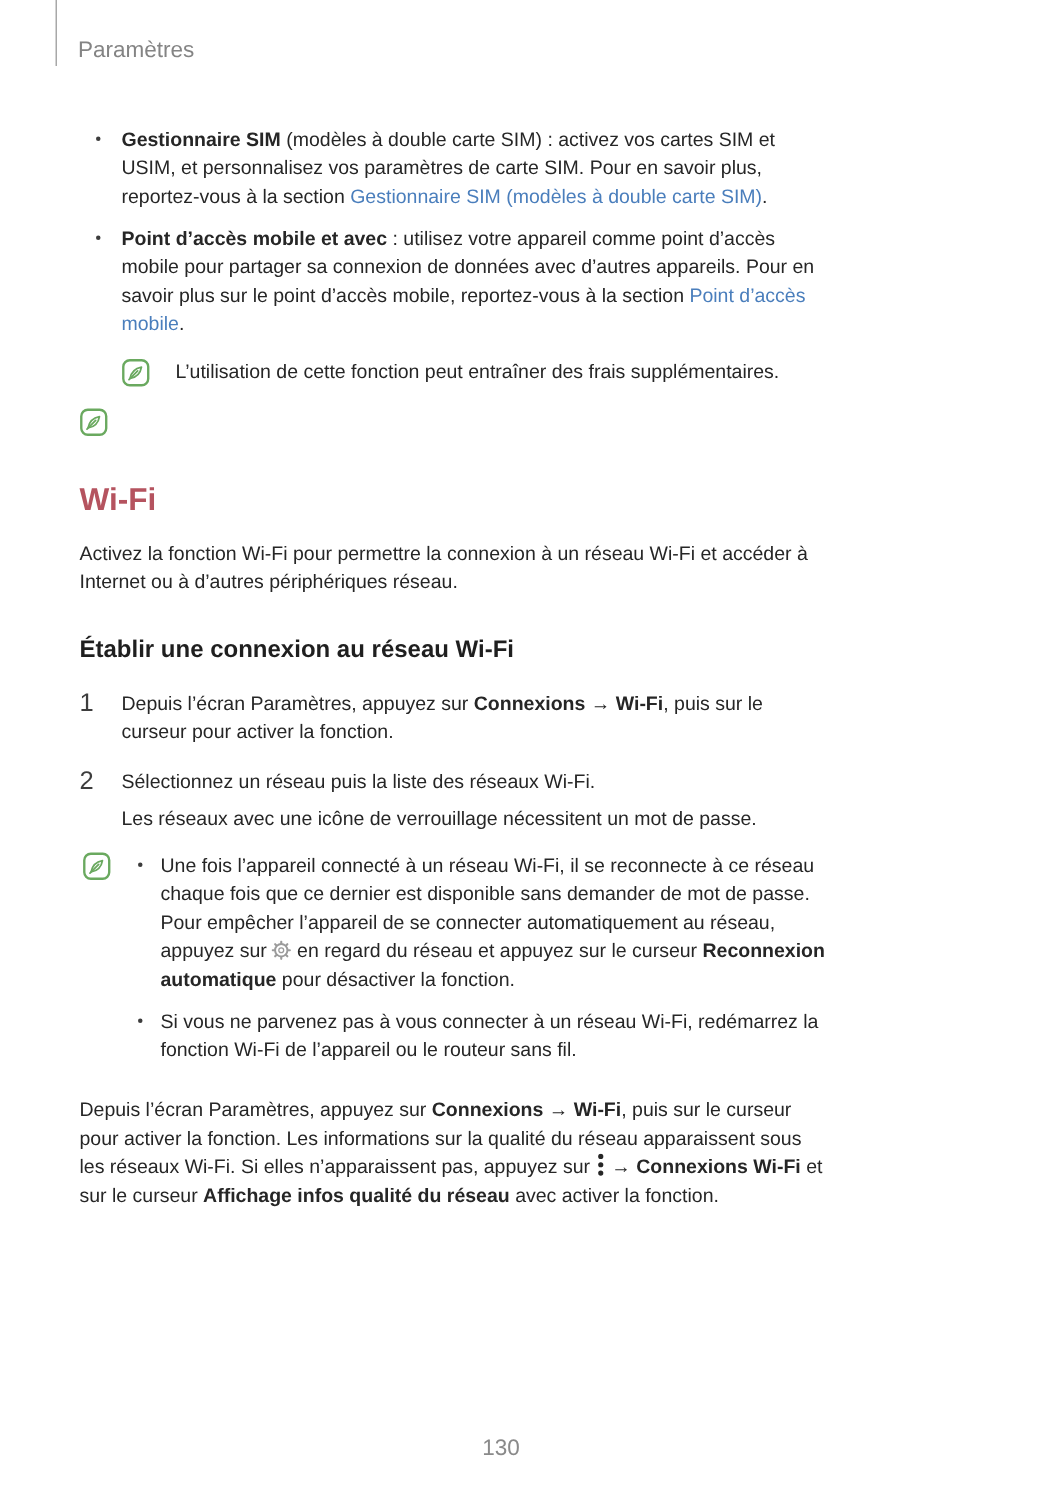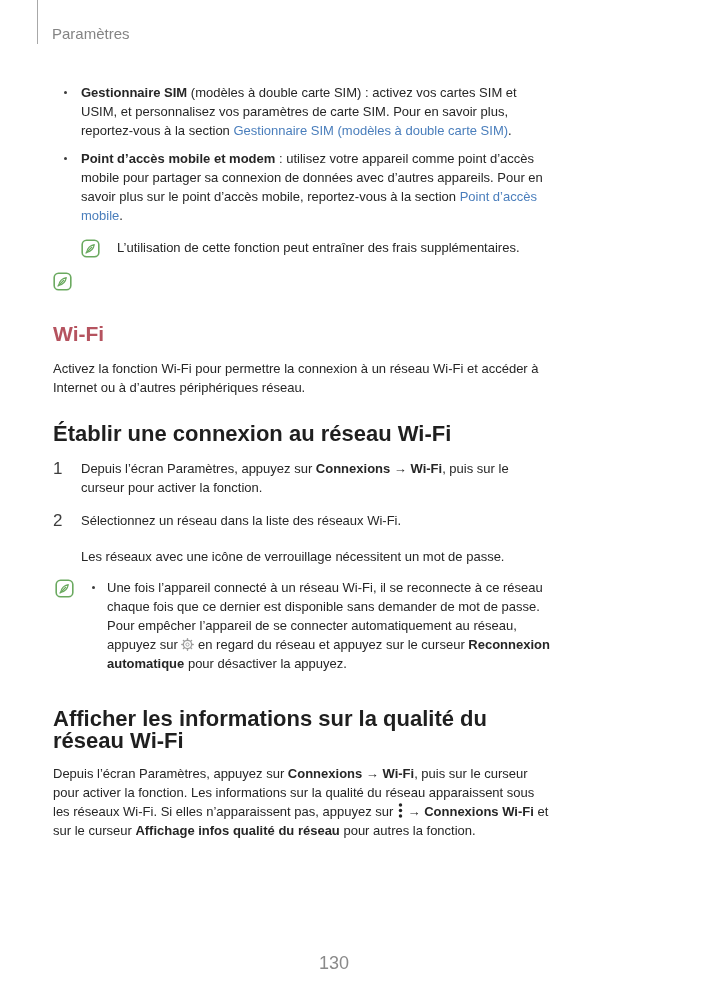--- a/index.html
+++ b/index.html
@@ -28,46 +28,46 @@
   .note.indent-1 { margin-left:28px; }
   .note-icon { flex:0 0 19px; height:19px; margin-top:1px; }
   .note-text { margin-left:17px; }
 
   .note-group { display:flex; margin:12px 0 0 2px; }
   .note-group .note-items { margin-left:16px; flex:1; }
   .note-bullet { position:relative; padding-left:17px; margin-bottom:9px; }
   .note-bullet .bullet-dot { left:2px; }
 
   .section-title { font-size:21px; font-weight:600; color:var(--heading-color); line-height:26px; margin:30px 0 2px; }
-  .subsection-title { font-size:22px; font-weight:700; color:#1f1f1f; line-height:22px; margin:26px 0 2px; }
+  .subsection-title { font-size:16px; font-weight:700; color:#1f1f1f; line-height:22px; margin:26px 0 2px; }
   .paragraph { margin-top:12px; }
 
   .step { display:flex; margin-top:14px; }
   .step-number { flex:0 0 28px; font-size:17px; line-height:19px; color:#3d3d3d; }
   .step-body { flex:1; }
-  .step-subtext { margin-top:17px; }
+  .step-subtext { margin-top:6px; }
 
   .inline-icon { display:inline-block; vertical-align:-2px; line-height:0; }
   .inline-icon.more-vertical-icon { vertical-align:-2px; margin:0 1px; }
 
-  .footer { position:absolute; left:0; right:0; bottom:20px; text-align:center; font-size:18px; color:#8a8a8a;margin-left:40px; }
+  .footer { position:absolute; left:0; right:0; bottom:20px; text-align:center; font-size:15px; color:#8a8a8a;margin-left:40px; }
 </style>
 </head>
 <body style="--link-color: #4a7ebc; --heading-color: #b5535f; color: rgb(38, 38, 38);">
 
 <div class="page">
 
   <div class="running-header">
     <span class="header-rule"></span>
     <span>Paramètres</span>
   </div>
 
   <div class="content">
       <div class="bullet-item"><span class="bullet-dot"></span><span class="b">Gestionnaire SIM</span><span> (modèles à double carte SIM) : activez vos cartes SIM et USIM, et personnalisez vos paramètres de carte SIM. Pour en savoir plus, reportez-vous à la section </span><span class="link">Gestionnaire SIM (modèles à double carte SIM)</span><span>.</span></div>
-      <div class="bullet-item"><span class="bullet-dot"></span><span class="b">Point d’accès mobile et modem</span><span> : utilisez votre appareil comme point d’accès mobile pour partager sa connexion de données avec d’autres appareils. Pour en savoir plus sur le point d’accès mobile, reportez-vous à la section </span><span class="link">Point d’accès mobile</span><span>.</span></div>
+      <div class="bullet-item"><span class="bullet-dot"></span><span class="b">Point d’accès mobile et avec</span><span> : utilisez votre appareil comme point d’accès mobile pour partager sa connexion de données avec d’autres appareils. Pour en savoir plus sur le point d’accès mobile, reportez-vous à la section </span><span class="link">Point d’accès mobile</span><span>.</span></div>
       <div class="note indent-1">
         <span class="note-icon"><svg viewBox="0 0 24 24" width="19" height="19">
             <rect x="1.5" y="1.5" width="21" height="21" rx="5.5" fill="none" stroke="#6aa95f" stroke-width="2"></rect>
             <path d="M7.2 16.8 C8.2 11.3 11.3 8.2 16.8 7.2 C15.9 12.6 12.6 15.9 7.2 16.8 Z" fill="none" stroke="#6aa95f" stroke-width="1.5" stroke-linejoin="round"></path>
             <path d="M6.3 17.7 L13.6 10.4" stroke="#6aa95f" stroke-width="1.5" stroke-linecap="round"></path>
           </svg></span>
         <div class="note-text"><span>L’utilisation de cette fonction peut entraîner des frais supplémentaires.</span></div>
       </div>
       <div class="note">
         <span class="note-icon"><svg viewBox="0 0 24 24" width="19" height="19">
@@ -81,21 +81,21 @@
       <div class="subsection-title">Établir une connexion au réseau Wi-Fi</div>
       <div class="step">
         <div class="step-number">1</div>
         <div class="step-body">
           <div><span>Depuis l’écran Paramètres, appuyez sur </span><span class="b">Connexions</span><span> → </span><span class="b">Wi-Fi</span><span>, puis sur le curseur pour activer la fonction.</span></div>
         </div>
       </div>
       <div class="step">
         <div class="step-number">2</div>
         <div class="step-body">
-          <div><span>Sélectionnez un réseau dans la liste des réseaux Wi-Fi.</span></div>
+          <div><span>Sélectionnez un réseau puis la liste des réseaux Wi-Fi.</span></div>
           <div class="step-subtext"><span>Les réseaux avec une icône de verrouillage nécessitent un mot de passe.</span></div>
         </div>
       </div>
       <div class="note-group">
         <span class="note-icon"><svg viewBox="0 0 24 24" width="19" height="19">
             <rect x="1.5" y="1.5" width="21" height="21" rx="5.5" fill="none" stroke="#6aa95f" stroke-width="2"></rect>
             <path d="M7.2 16.8 C8.2 11.3 11.3 8.2 16.8 7.2 C15.9 12.6 12.6 15.9 7.2 16.8 Z" fill="none" stroke="#6aa95f" stroke-width="1.5" stroke-linejoin="round"></path>
             <path d="M6.3 17.7 L13.6 10.4" stroke="#6aa95f" stroke-width="1.5" stroke-linecap="round"></path>
           </svg></span>
         <div class="note-items">
@@ -105,28 +105,28 @@
                 <g stroke="#9b9b9b" stroke-width="2.6" stroke-linecap="round">
                   <line x1="12" y1="1.4" x2="12" y2="3.6"></line>
                   <line x1="12" y1="20.4" x2="12" y2="22.6"></line>
                   <line x1="1.4" y1="12" x2="3.6" y2="12"></line>
                   <line x1="20.4" y1="12" x2="22.6" y2="12"></line>
                   <line x1="4.5" y1="4.5" x2="6.1" y2="6.1"></line>
                   <line x1="17.9" y1="17.9" x2="19.5" y2="19.5"></line>
                   <line x1="4.5" y1="19.5" x2="6.1" y2="17.9"></line>
                   <line x1="17.9" y1="6.1" x2="19.5" y2="4.5"></line>
                 </g>
-              </svg></span><span> en regard du réseau et appuyez sur le curseur </span><span class="b">Reconnexion automatique</span><span> pour désactiver la appuyez.</span></div>
+              </svg></span><span> en regard du réseau et appuyez sur le curseur </span><span class="b">Reconnexion automatique</span><span> pour désactiver la fonction.</span></div>
+          <div class="note-bullet"><span class="bullet-dot"></span><span>Si vous ne parvenez pas à vous connecter à un réseau Wi-Fi, redémarrez la fonction Wi-Fi de l’appareil ou le routeur sans fil.</span></div>
         </div>
       </div>
-      <div class="subsection-title">Afficher les informations sur la qualité du réseau Wi-Fi</div>
       <div class="paragraph"><span>Depuis l’écran Paramètres, appuyez sur </span><span class="b">Connexions</span><span> → </span><span class="b">Wi-Fi</span><span>, puis sur le curseur pour activer la fonction. Les informations sur la qualité du réseau apparaissent sous les réseaux Wi-Fi. Si elles n’apparaissent pas, appuyez sur </span><span class="inline-icon more-vertical-icon"><svg viewBox="0 0 6 20" width="5" height="15">
             <circle cx="3" cy="2.6" r="2.3" fill="#262626"></circle>
             <circle cx="3" cy="10" r="2.3" fill="#262626"></circle>
             <circle cx="3" cy="17.4" r="2.3" fill="#262626"></circle>
-          </svg></span><span> → </span><span class="b">Connexions Wi-Fi</span><span> et sur le curseur </span><span class="b">Affichage infos qualité du réseau</span><span> pour autres la fonction.</span></div>
+          </svg></span><span> → </span><span class="b">Connexions Wi-Fi</span><span> et sur le curseur </span><span class="b">Affichage infos qualité du réseau</span><span> avec activer la fonction.</span></div>
     </div>
 
   <div class="footer">
     <span>130</span>
   </div>
 
 </div>
 
 </body></html>

